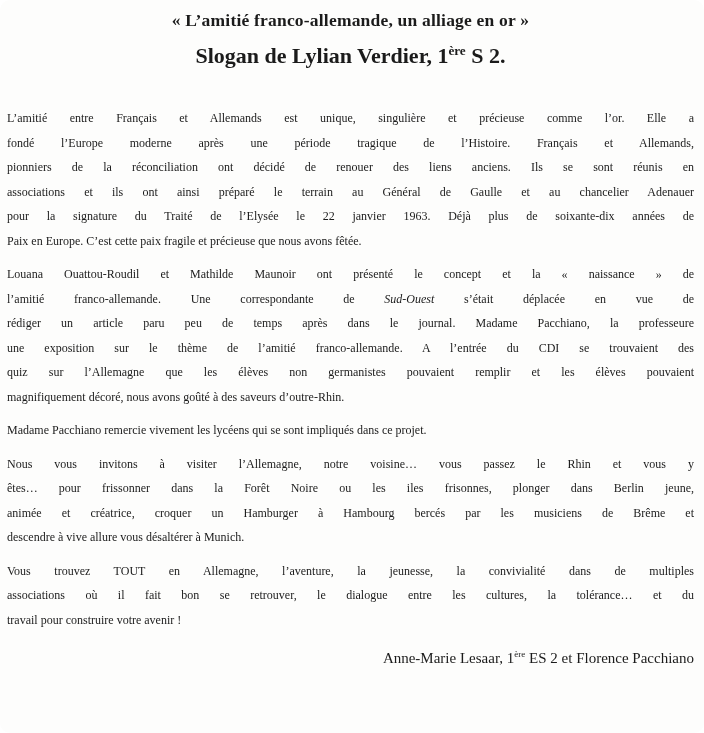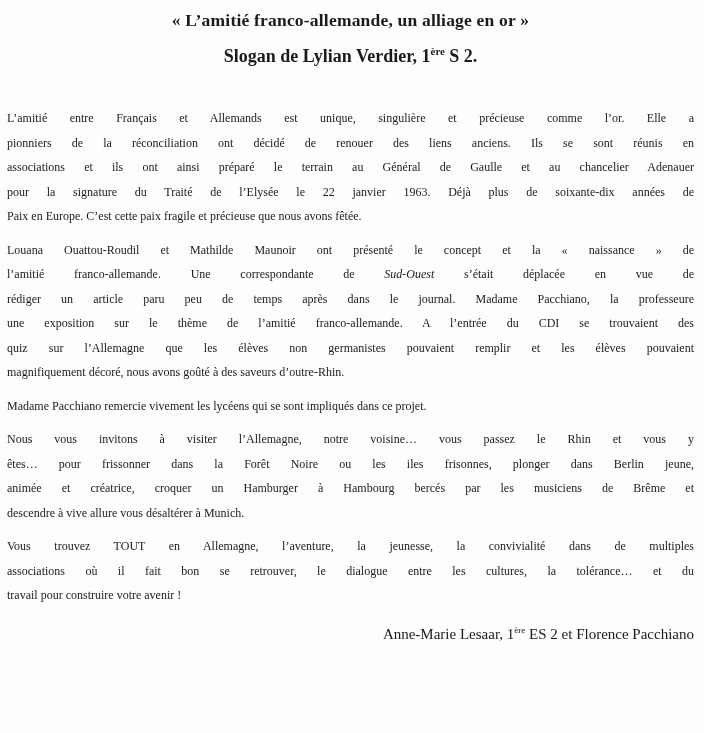--- a/index.html
+++ b/index.html
@@ -20,21 +20,21 @@
   .doc-title {
     text-align: center;
     font-weight: bold;
     font-size: 17.5px;
     line-height: 24px;
     letter-spacing: 0.2px;
   }
   .doc-subtitle {
     text-align: center;
     font-weight: bold;
-    font-size: 18px;
+    font-size: 22px;
     line-height: 24px;
     margin-top: 12px;
   }
   sup {
     font-size: 0.6em;
     vertical-align: super;
     line-height: 0;
   }
   .body-text {
     margin-top: 38px;
@@ -64,20 +64,21 @@
 
   <div class="doc-title">« L’amitié franco-allemande, un alliage en or »</div>
 
   <div class="doc-subtitle">
     <span>Slogan de Lylian Verdier, 1</span><sup>ère</sup><span> S 2.</span>
   </div>
 
   <div class="body-text">
       <div class="paragraph">
         <div class="line just">L’amitié entre Français et Allemands est unique, singulière et précieuse comme l’or. Elle a</div>
+        <div class="line just">fondé l’Europe moderne après une période tragique de l’Histoire. Français et Allemands,</div>
         <div class="line just">pionniers de la réconciliation ont décidé de renouer des liens anciens. Ils se sont réunis en</div>
         <div class="line just">associations et ils ont ainsi préparé le terrain au Général de Gaulle et au chancelier Adenauer</div>
         <div class="line just">pour la signature du Traité de l’Elysée le 22 janvier 1963. Déjà plus de soixante-dix années de</div>
         <div class="line">Paix en Europe. C’est cette paix fragile et précieuse que nous avons fêtée.</div>
       </div>
       <div class="paragraph">
         <div class="line just">Louana Ouattou-Roudil et Mathilde Maunoir ont présenté le concept et la « naissance » de</div>
         <div class="line just">l’amitié franco-allemande. Une correspondante de <i>Sud-Ouest</i> s’était déplacée en vue de</div>
         <div class="line just">rédiger un article paru peu de temps après dans le journal. Madame Pacchiano, la professeure</div>
         <div class="line just">une exposition sur le thème de l’amitié franco-allemande. A l’entrée du CDI se trouvaient des</div>

